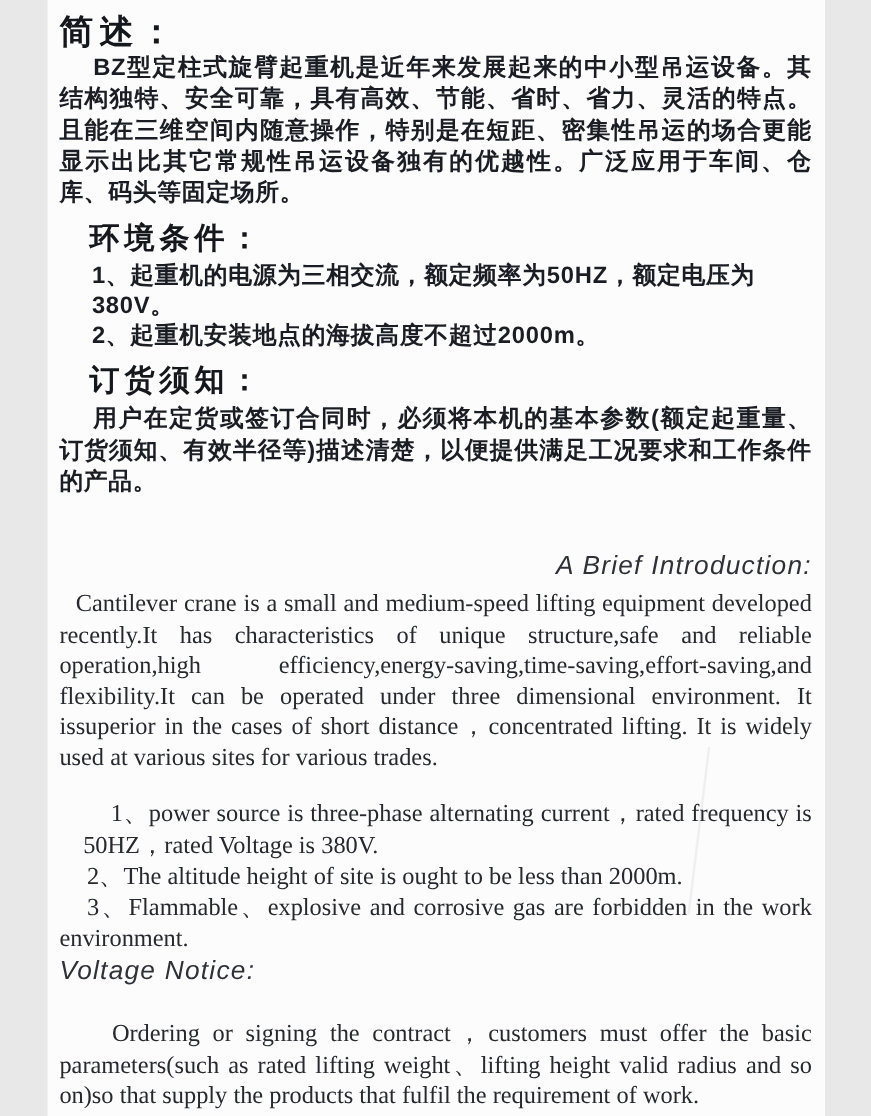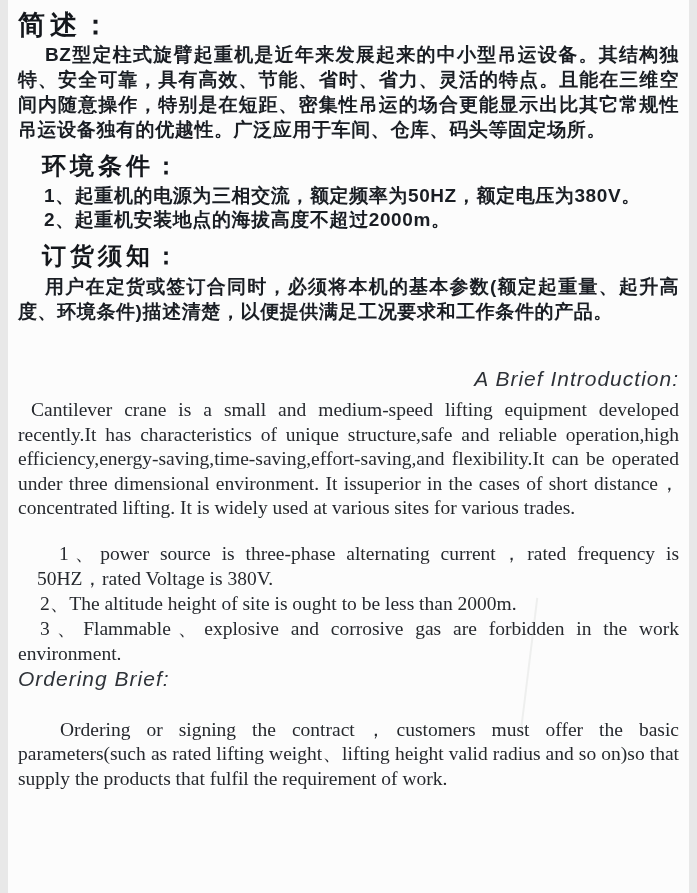--- a/index.html
+++ b/index.html
@@ -1,19 +1,19 @@
 <!DOCTYPE html>
 <html><head>
 <meta charset="utf-8">
 <style>
   * { margin: 0; padding: 0; box-sizing: border-box; }
   html, body { background: #e8e8e8; }
   .page {
     position: relative;
-    width: 681px;
+    width: 622px;
     height: 893px;
     margin: 0 auto;
     background: #fcfcfc;
     overflow: hidden;
     padding: 8px 10px 0 10px;
     color: #181c22;
   }
   
   .cn { font-family: "Liberation Sans", sans-serif; font-weight: bold; }
   .cn-h1 {
@@ -97,34 +97,34 @@
 
     <h2 class="cn-h2">环境条件：</h2>
 
     <div class="cn-list">
       <p>1、起重机的电源为三相交流，额定频率为50HZ，额定电压为380V。</p>
       <p>2、起重机安装地点的海拔高度不超过2000m。</p>
     </div>
 
     <h2 class="cn-h2">订货须知：</h2>
 
-    <p class="cn-body cn-indent cn-order">用户在定货或签订合同时，必须将本机的基本参数(额定起重量、起升高度、环境条件)描述清楚，以便提供满足工况要求和工作条件的产品。</p>
+    <p class="cn-body cn-indent cn-order">用户在定货或签订合同时，必须将本机的基本参数(额定起重量、订货须知、有效半径等)描述清楚，以便提供满足工况要求和工作条件的产品。</p>
   </section>
 
   <section class="en">
     <h3 class="en-h en-h-intro">A Brief Introduction:</h3>
 
     <p class="en-body en-indent-sm">Cantilever crane is a small and medium-speed lifting equipment developed recently.It has characteristics of unique structure,safe and reliable operation,high efficiency,energy-saving,time-saving,effort-saving,and flexibility.It can be operated under three dimensional environment. It issuperior in the cases of short distance，concentrated lifting. It is widely used at various sites for various trades.</p>
 
 
     <div>
       <p class="en-item en-item-first">1、power source is three-phase alternating current，rated frequency is 50HZ，rated Voltage is 380V.</p>
       <p class="en-item">2、The altitude height of site is ought to be less than 2000m.</p>
       <p class="en-item">3、Flammable、explosive and corrosive gas are forbidden in the work environment.</p>
     </div>
 
-    <h3 class="en-h">Ordering Brief:</h3>
+    <h3 class="en-h">Voltage Notice:</h3>
 
     <p class="en-body en-indent-lg">Ordering or signing the contract，customers must offer the basic parameters(such as rated lifting weight、lifting height valid radius and so on)so that supply the products that fulfil the requirement of work.</p>
   </section>
 
   <div class="crease"></div>
 </div>
 
 </body></html>

